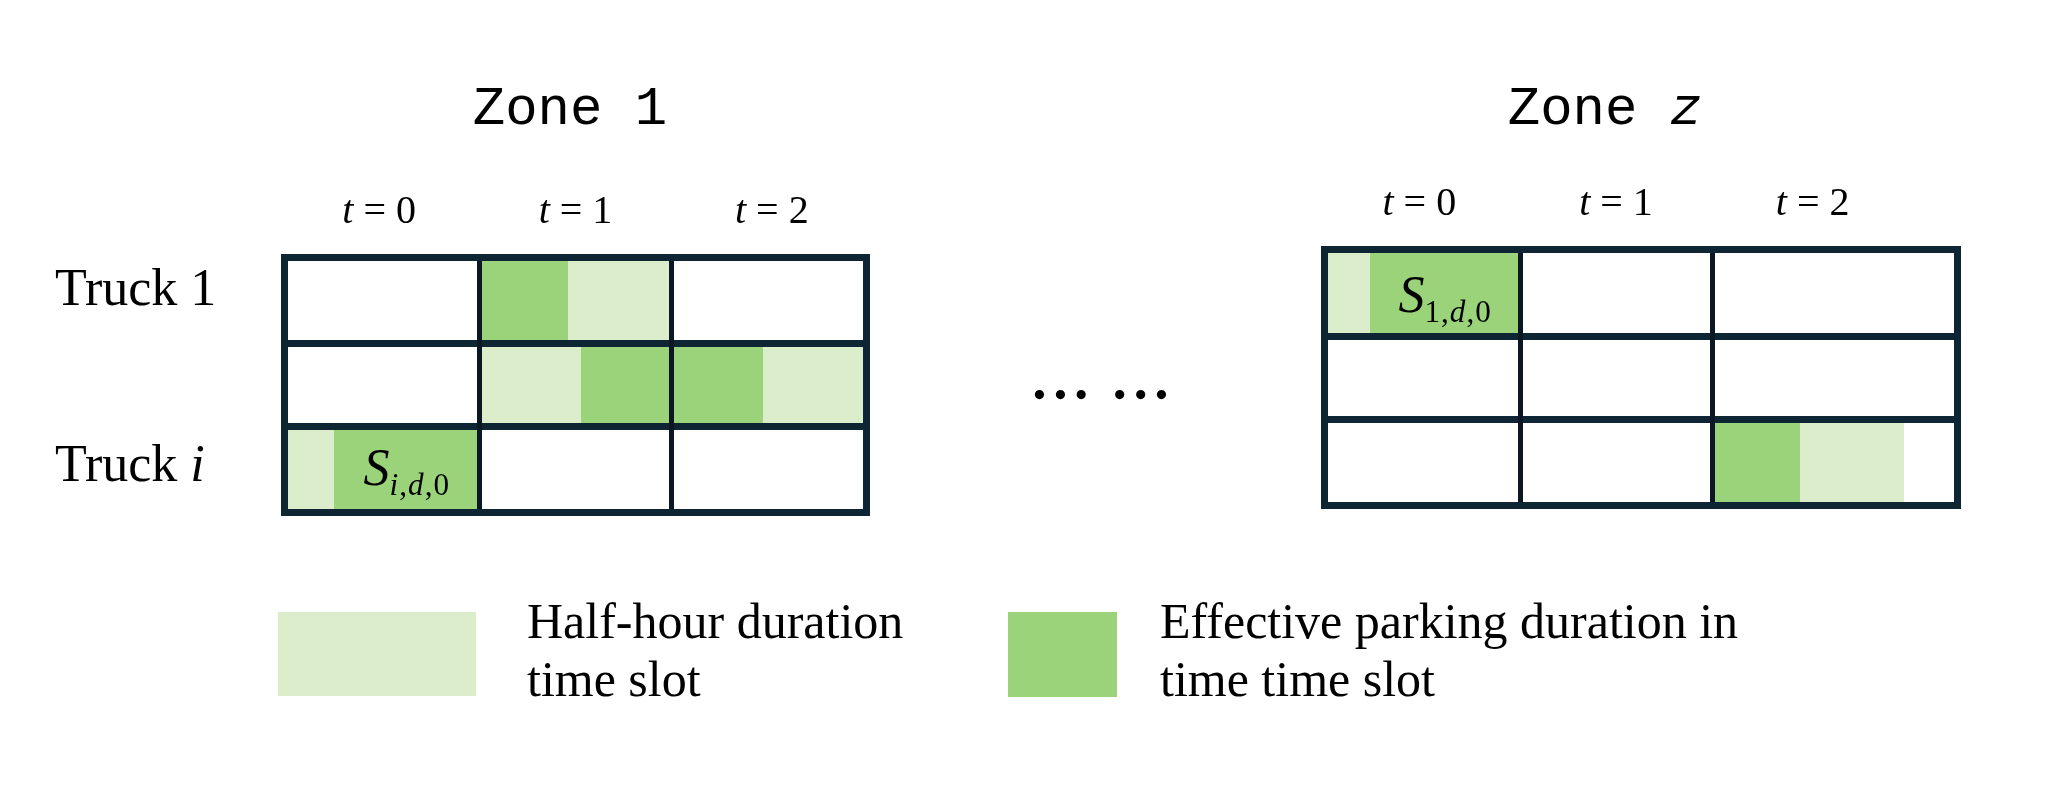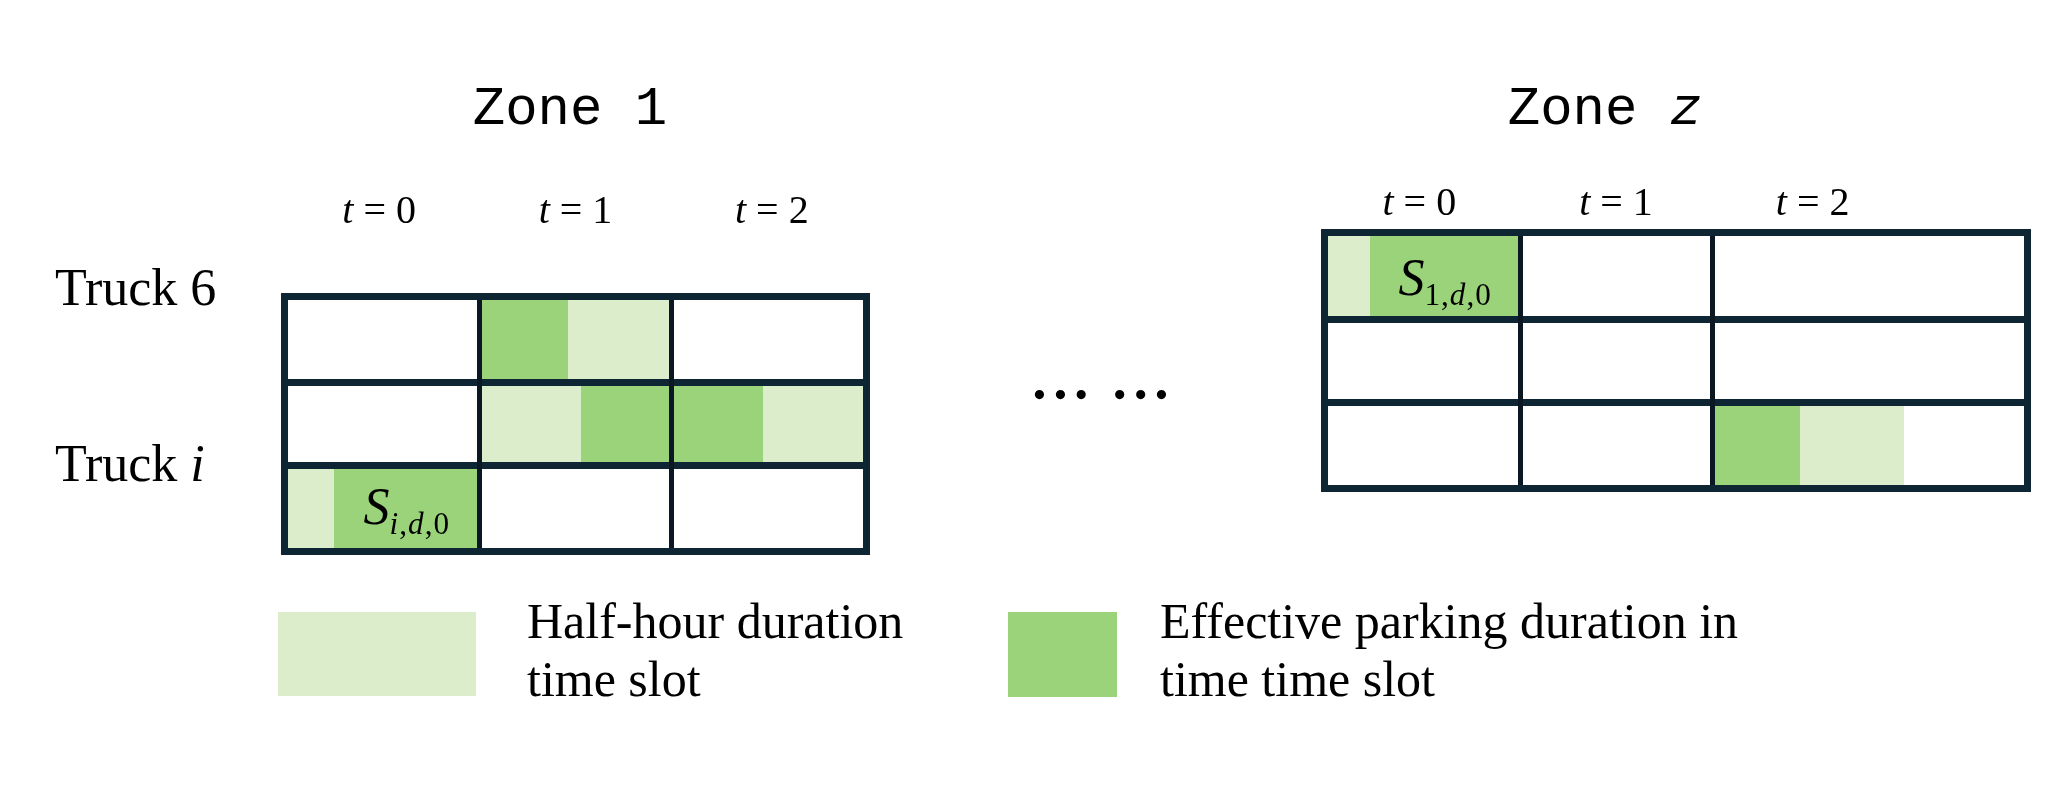--- a/index.html
+++ b/index.html
@@ -82,23 +82,23 @@
 </style>
 </head>
 <body>
 
 <div id="stage">
   <div class="separator-dots" style="left:1025px;top:376px;width:160px;text-align:center;">••• •••</div>
 <div class="zone-title" style="left: 320px; top: 80px;">Zone 1</div>
     <div class="time-header" style="left: 281px; width: 196.333px; top: 186px;"><i>t</i>&nbsp;=&nbsp;0</div>
     <div class="time-header" style="left: 477.333px; width: 196.333px; top: 186px;"><i>t</i>&nbsp;=&nbsp;1</div>
     <div class="time-header" style="left: 673.667px; width: 196.333px; top: 186px;"><i>t</i>&nbsp;=&nbsp;2</div>
-    <div class="truck-label" style="left: 55px; top: 258px;">Truck 6</div>
+    <div class="truck-label" style="left: 55px; top: 258px;">Truck 1</div>
     <div class="truck-label" style="left: 55px; top: 434px;">Truck <i>i</i></div>
-    <div class="grid" style="left: 281px; top: 254px; width: 589px; height: 262px; border: 7px solid rgb(14, 37, 51); margin-top: 39px;">
+    <div class="grid" style="left: 281px; top: 254px; width: 589px; height: 262px; border: 7px solid rgb(14, 37, 51);">
       <div class="grid-inner">
         <div class="grid-cell" style="left: 191.667px; top: 0px; width: 191.667px; height: 82.6667px;">
           <div class="seg" style="width: 46%; background: rgb(154, 211, 122);"></div>
           <div class="seg" style="width: 54%; background: rgb(220, 237, 204);"></div>
         </div>
         <div class="grid-cell" style="left: 191.667px; top: 82.6667px; width: 191.667px; height: 82.6667px;">
           <div class="seg" style="width: 53%; background: rgb(220, 237, 204);"></div>
           <div class="seg" style="width: 47%; background: rgb(154, 211, 122);"></div>
         </div>
         <div class="grid-cell" style="left: 383.333px; top: 82.6667px; width: 191.667px; height: 82.6667px;">
@@ -114,21 +114,21 @@
         <div class="hline" style="top: 79.1667px; height: 7px; background: rgb(14, 37, 51);"></div>
         <div class="hline" style="top: 161.833px; height: 7px; background: rgb(14, 37, 51);"></div>
         <div class="vline" style="left: 189.167px; width: 5px; background: rgb(11, 23, 35);"></div>
         <div class="vline" style="left: 380.833px; width: 5px; background: rgb(11, 23, 35);"></div>
       </div>
     </div>
     <div class="zone-title" style="left: 1355px; top: 80px;">Zone <i>z</i></div>
     <div class="time-header" style="left: 1321px; width: 196.667px; top: 178px;"><i>t</i>&nbsp;=&nbsp;0</div>
     <div class="time-header" style="left: 1517.67px; width: 196.667px; top: 178px;"><i>t</i>&nbsp;=&nbsp;1</div>
     <div class="time-header" style="left: 1714.33px; width: 196.667px; top: 178px;"><i>t</i>&nbsp;=&nbsp;2</div>
-    <div class="grid" style="left: 1321px; top: 229px; width: 710px; height: 263px; border: 7px solid rgb(14, 37, 51); padding-left: 8px;">
+    <div class="grid" style="left: 1321px; top: 246px; width: 640px; height: 263px; border: 7px solid rgb(14, 37, 51); padding-left: 8px;">
       <div class="grid-inner">
         <div class="grid-cell" style="left: 0px; top: 0px; width: 192px; height: 83px;">
           <div class="seg" style="width: 22%; background: rgb(220, 237, 204);"></div>
           <div class="seg" style="width: 78%; background: rgb(154, 211, 122);">
             <span class="cell-label"><i>S</i><sub>1,<i>d</i>,0</sub></span>
           </div>
         </div>
         <div class="grid-cell" style="left: 384px; top: 166px; width: 192px; height: 83px;">
           <div class="seg" style="width: 46%; background: rgb(154, 211, 122);"></div>
           <div class="seg" style="width: 54%; background: rgb(220, 237, 204);"></div>

